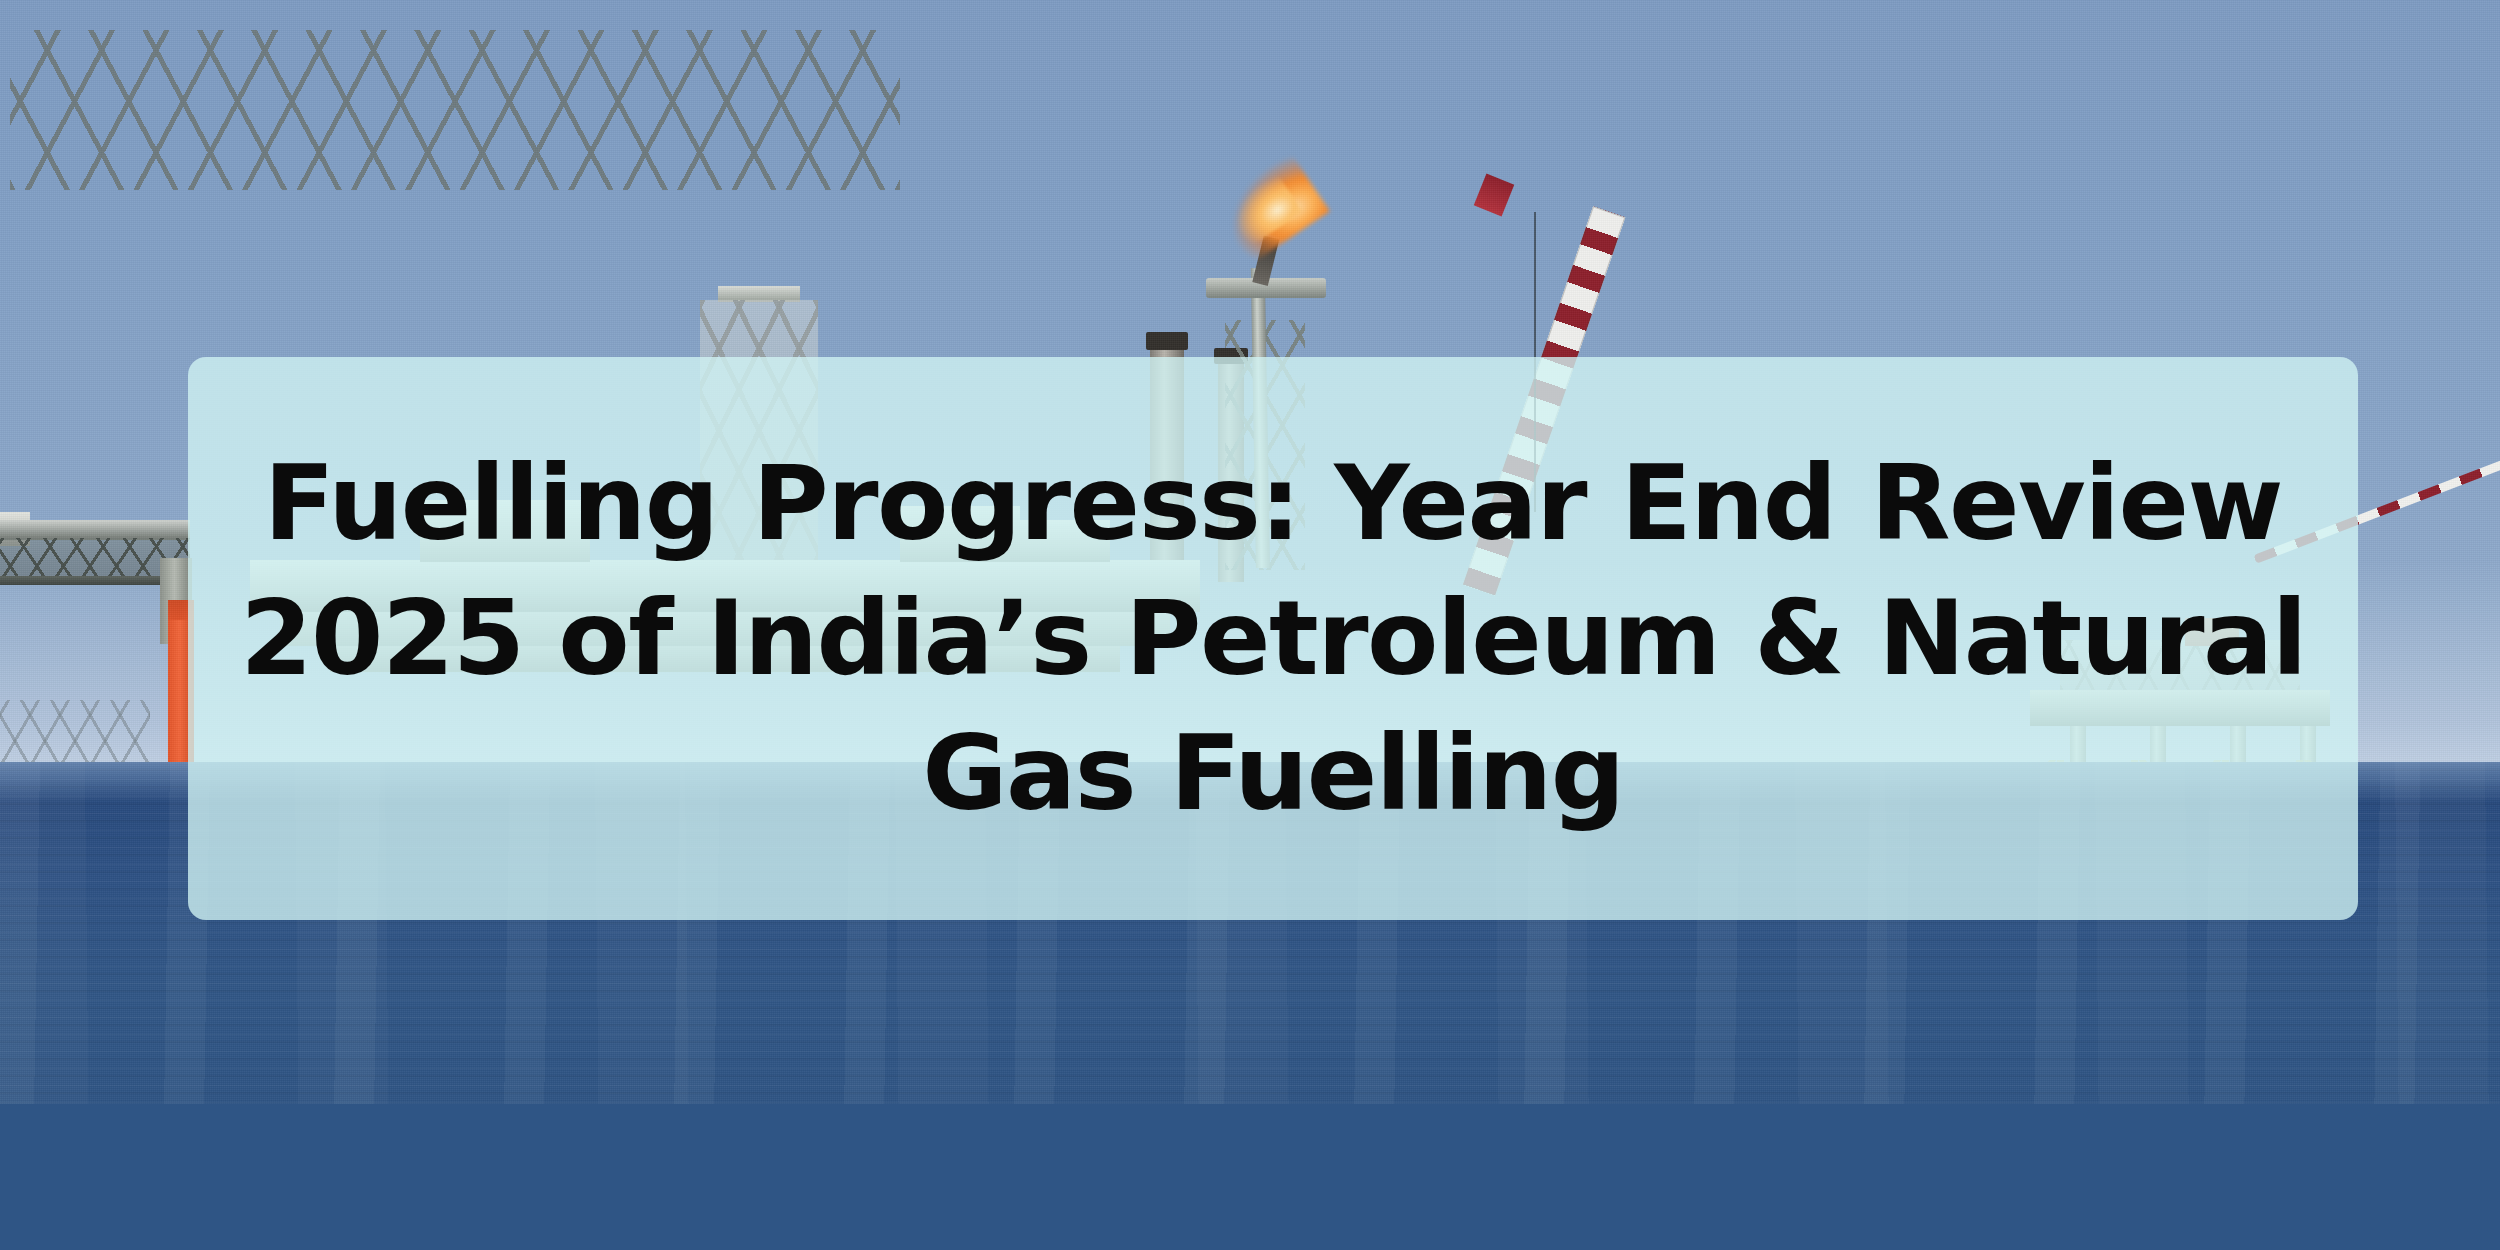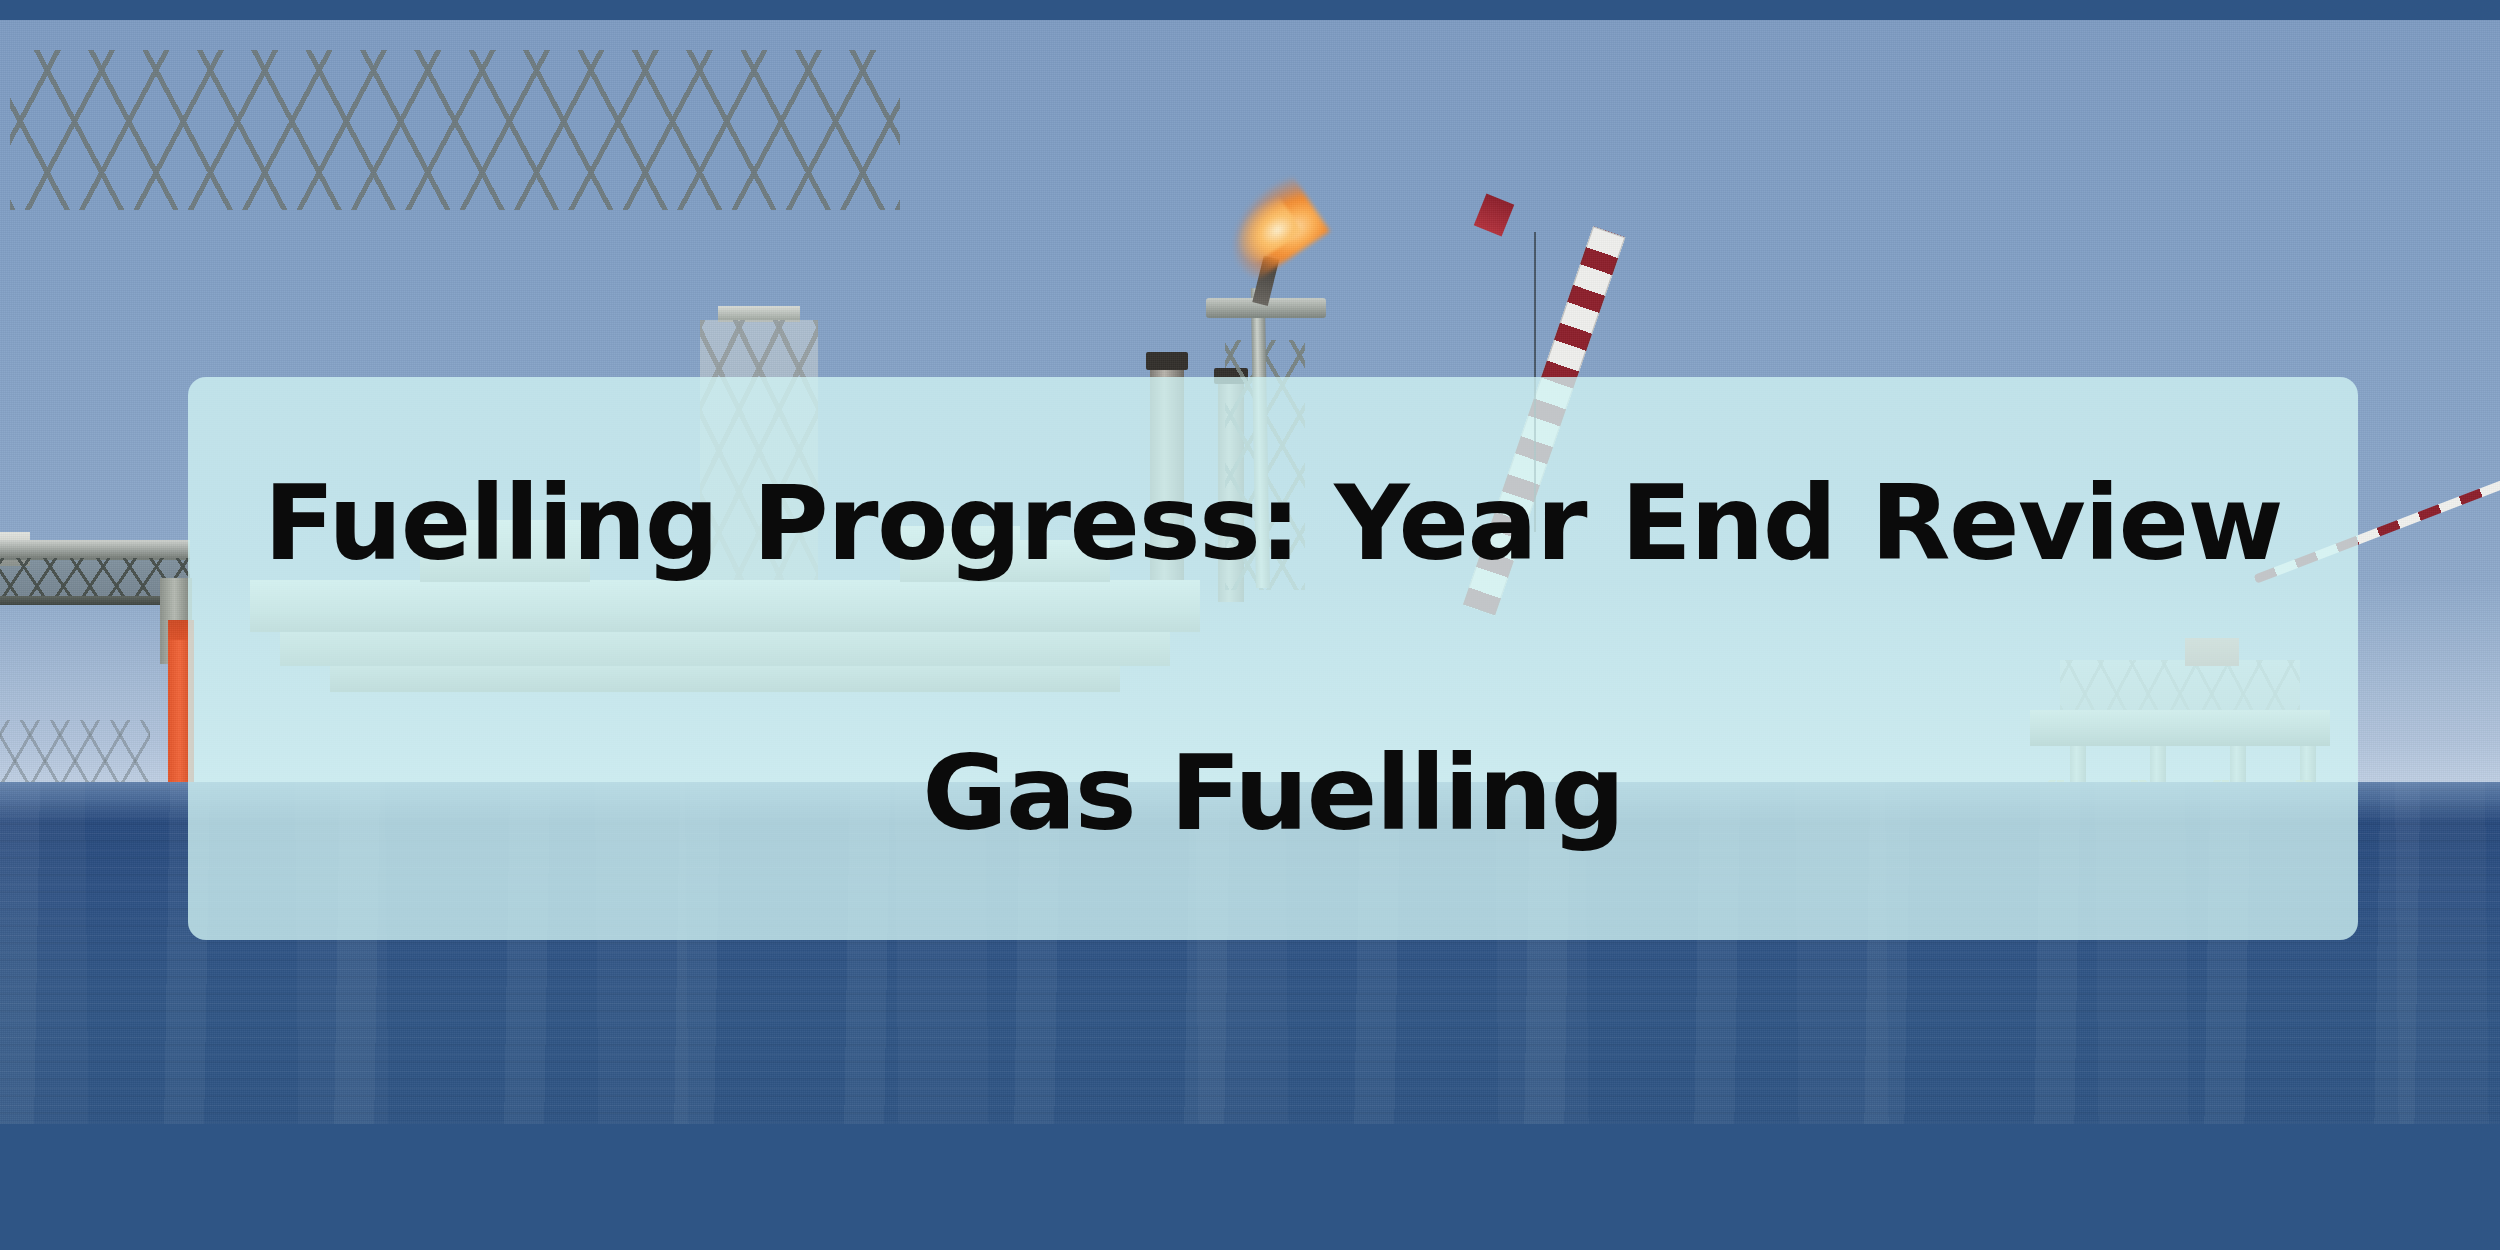--- a/index.html
+++ b/index.html
@@ -9,21 +9,20 @@
     overflow:hidden;
     background:#2f5585;
     font-family:"Liberation Sans", sans-serif;
   }
 
   
   #banner{
     position:relative;
     width:2500px; height:1104px;
     overflow:hidden;
-    margin-top:20px;
   }
 
   
   .photo{
     position:absolute; inset:0;
     overflow:hidden;
   }
 
   
   .sky{
@@ -378,18 +377,18 @@
       <div class="sea-glints"></div>
     </div>
     <div class="sea-hilite"></div>
 
     <div class="grain"></div>
   </div>
 
   <div class="title-card">
     <h1 class="title-text">
       <span>Fuelling Progress: Year End Review</span><br>
-      <br>
+      <span>2025 of India’s Petroleum &amp; Natural</span><br>
       <span>Gas Fuelling</span>
     </h1>
   </div>
 
 </div>
 
 </body></html>

